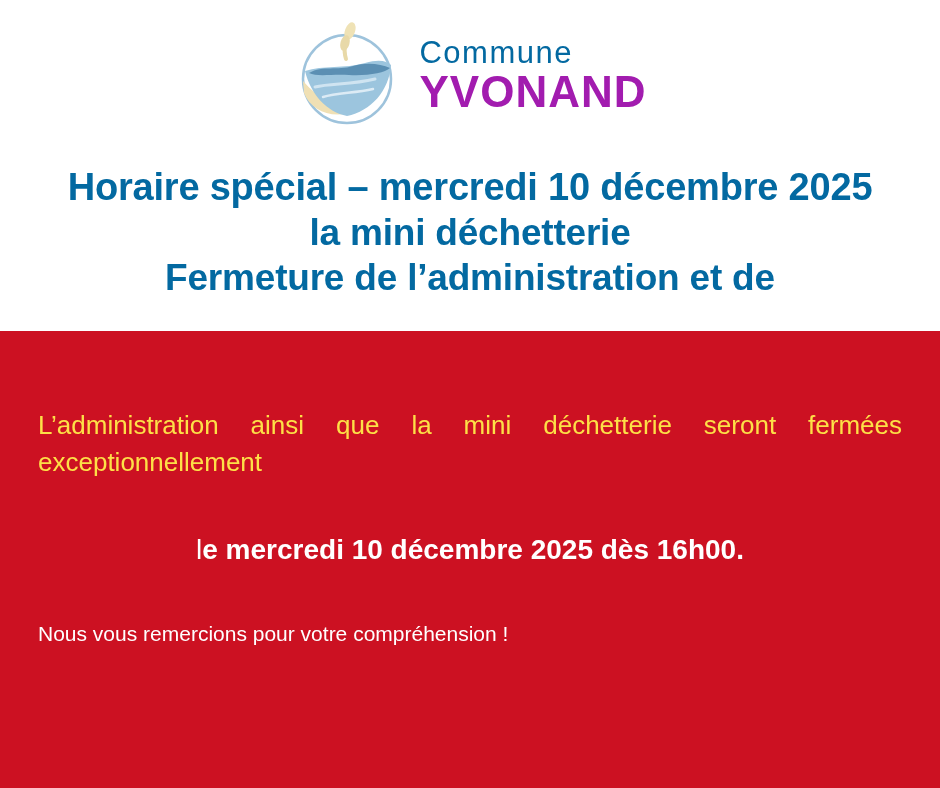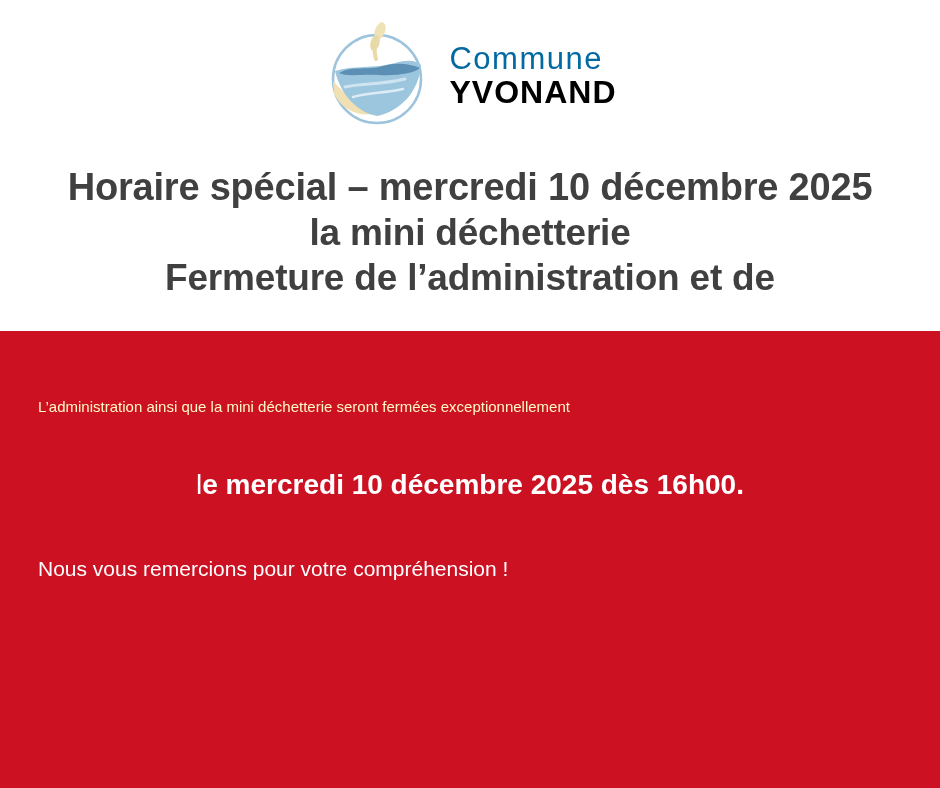--- a/index.html
+++ b/index.html
@@ -48,56 +48,56 @@
     line-height: 1;
   }
   .logo-commune {
     font-size: 31px;
     color: #0369a1;
     letter-spacing: 1.5px;
     font-weight: 400;
     margin-bottom: 2px;
   }
   .logo-yvonand {
-    font-size: 32px;
-    color: #000000;
+    font-size: 44px;
+    color: #a21caf;
     letter-spacing: 1px;
     font-weight: 700;
   }
 
   
   .title-band {
     background: #ffffff;
     padding: 14px 20px 30px 20px;
     text-align: center;
   }
   .title-line {
-    color: #404040;
+    color: #0369a1;
     font-weight: 700;
     font-size: 37px;
     line-height: 1.22;
     letter-spacing: -0.2px;
   }
   .title-line.l1 { font-size: 38px; }
   .title-line.l2 { font-size: 37px; }
   .title-line.l3 { font-size: 37px; }
 
   
   .red-band {
     background: #cc1122;
     flex: 1 1 auto;
     padding: 50px 38px 0 38px;
     color: #ffffff;
     box-sizing: border-box;
   }
   .body-paragraph {
-    font-size: 15px;
+    font-size: 26px;
     line-height: 1.45;
     text-align: justify;
-    color: #fef9c3;
+    color: #fde047;
     font-weight: 400;
     max-width: 866px;
   }
   .emphasis-line {
     margin-top: 52px;
     text-align: center;
     font-size: 28px;
     color: #ffffff;
   }
   .emphasis-line .lead {

